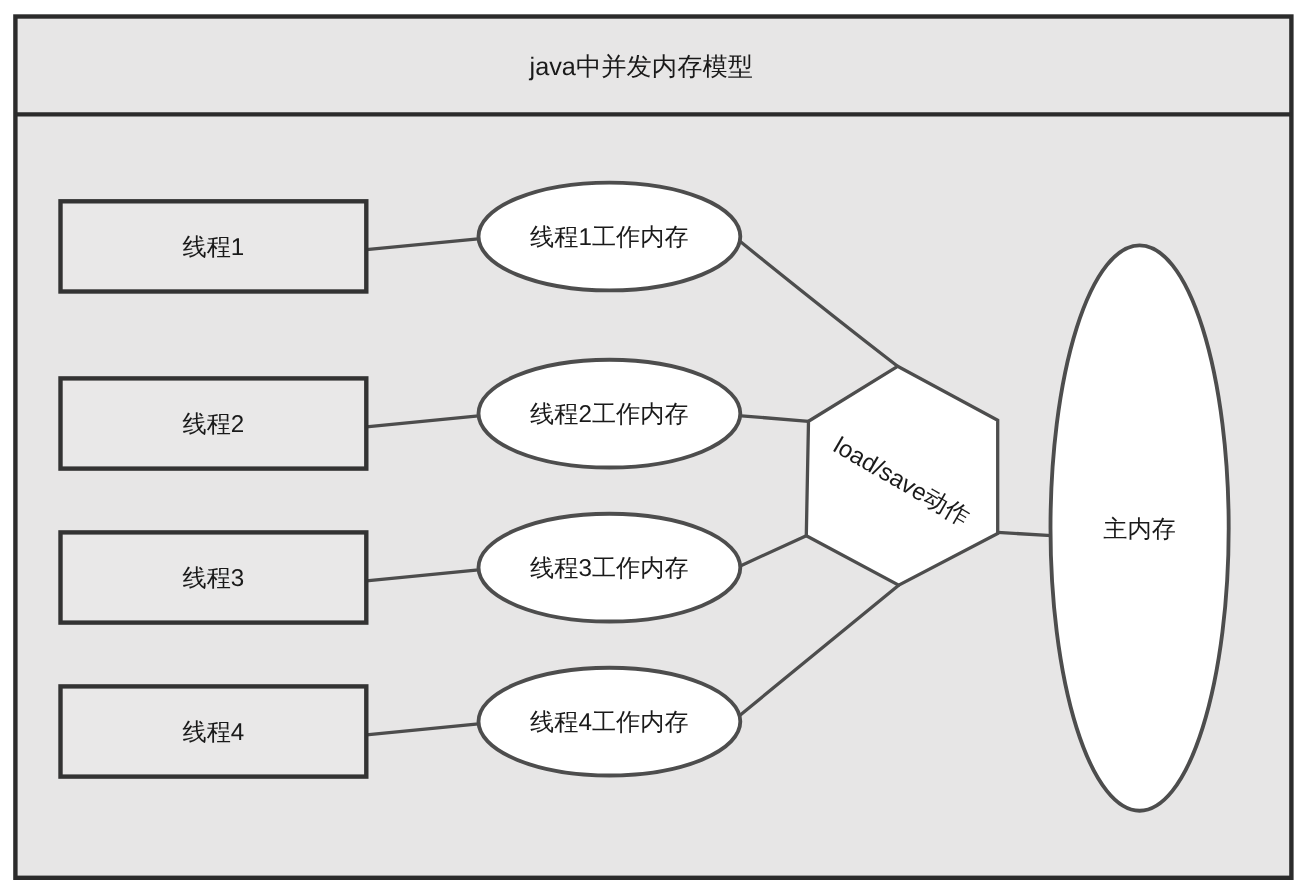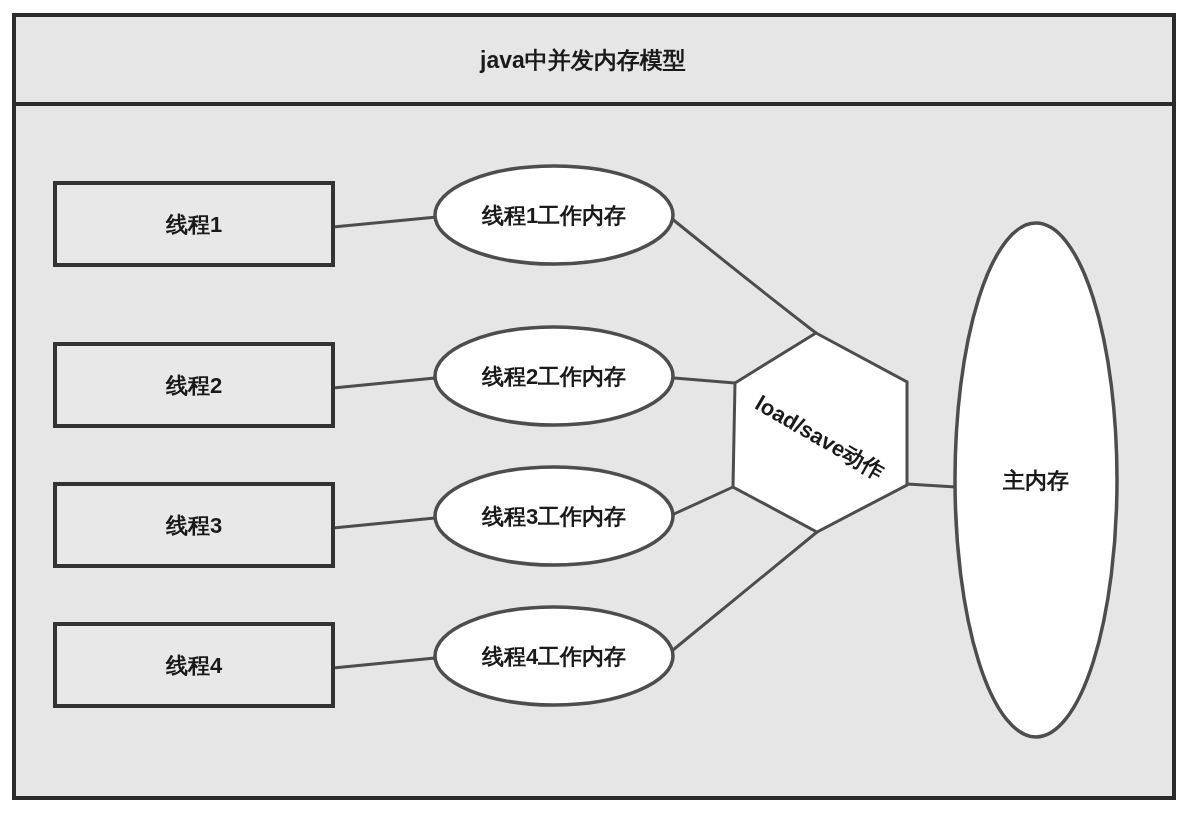--- a/index.html
+++ b/index.html
@@ -18,21 +18,20 @@
     width: 1192px;
     height: 814px;
     background: var(--canvas-bg);
     font-family: "Liberation Sans", "DejaVu Sans", sans-serif;
     overflow: hidden;
   }
   .stage {
     position: relative;
     width: 1192px;
     height: 814px;
-    font-weight: bold;
   }
   svg { display: block; }
   .frame {
     fill: var(--diagram-bg);
     stroke: var(--frame-border);
     stroke-width: 4;
   }
   .divider {
     stroke: var(--frame-border);
     stroke-width: 4;

